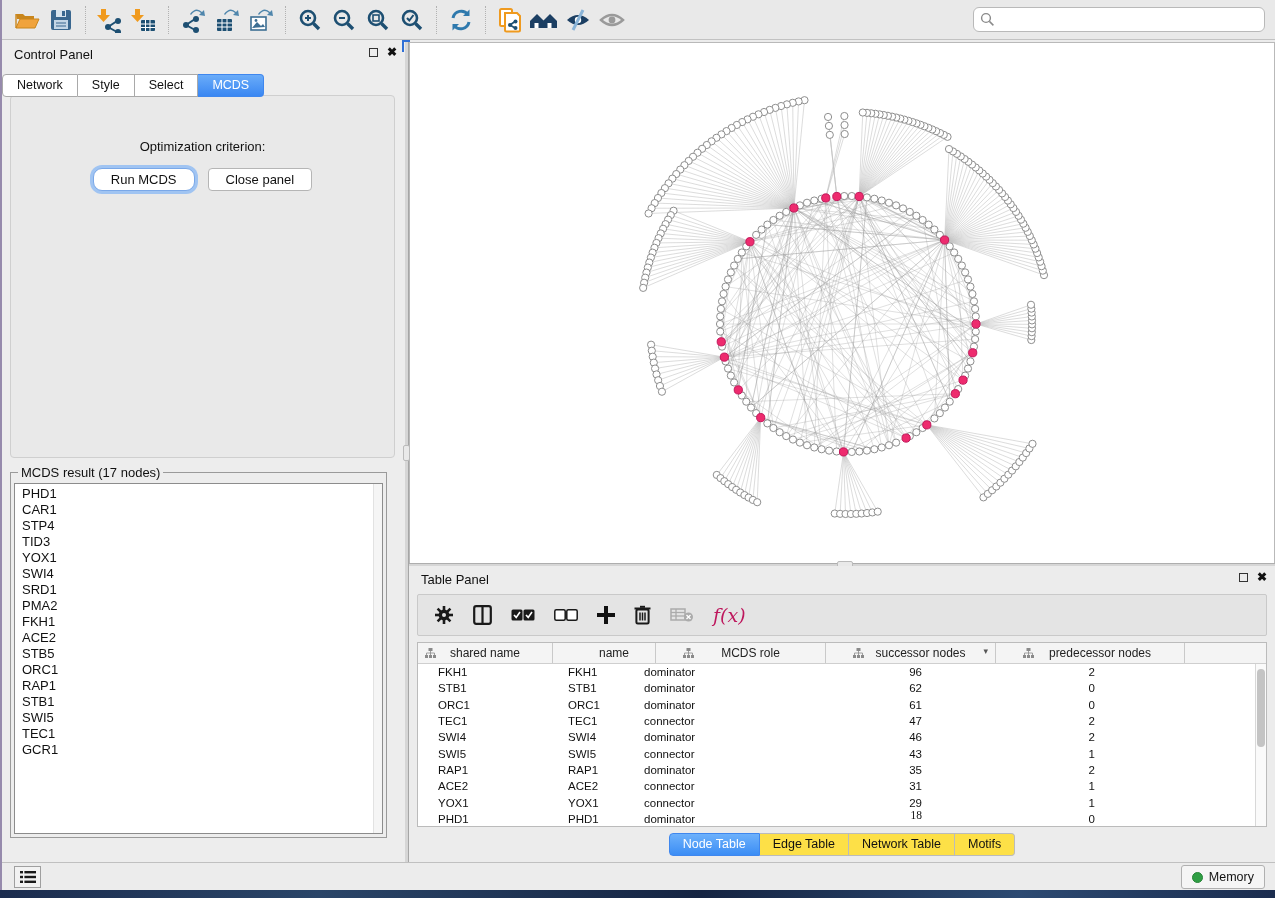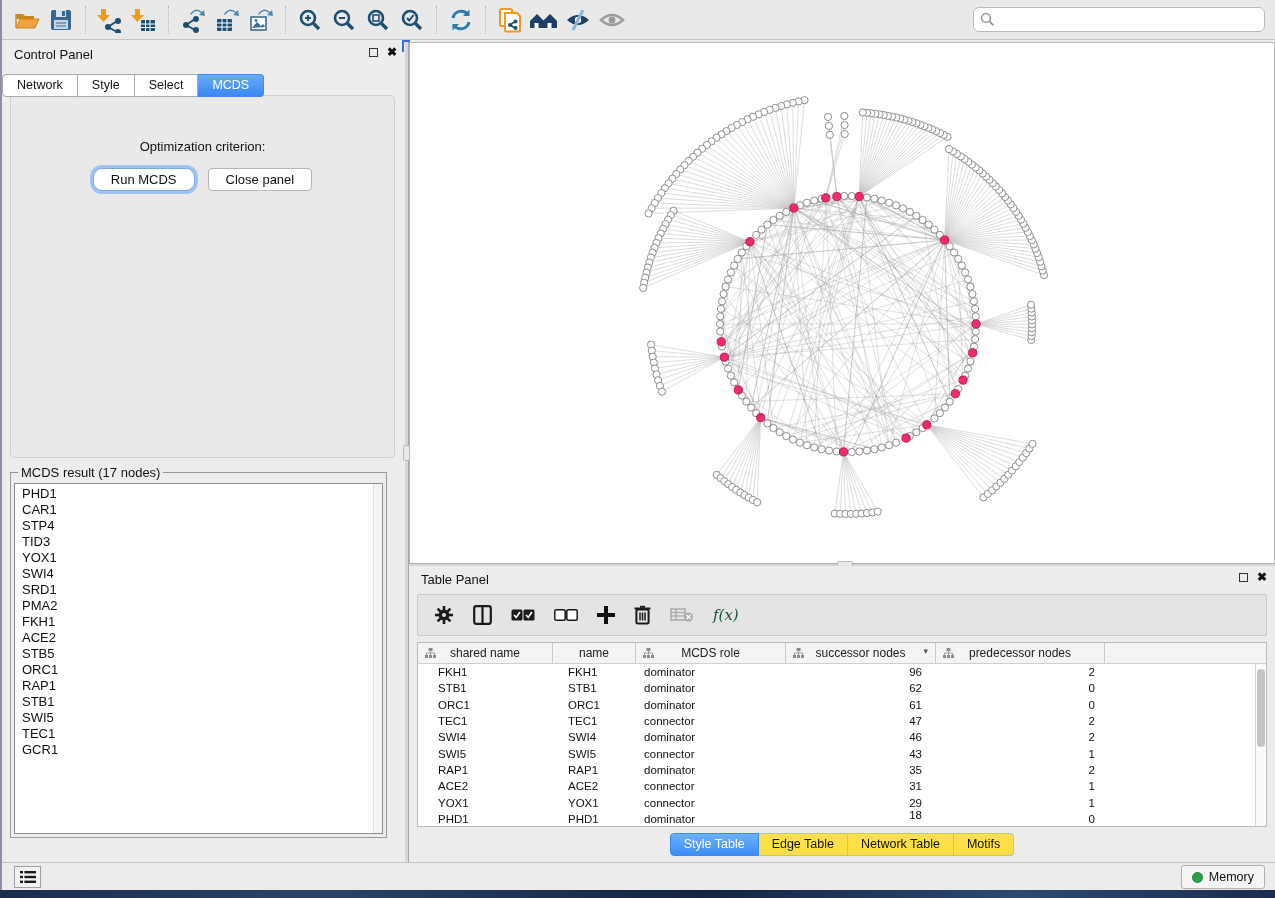--- a/index.html
+++ b/index.html
@@ -72,23 +72,23 @@
 
   .splitter-h{position:absolute;left:0;right:0;top:523px;height:3px;background:#d6d6d6;border-top:1px solid #aeaeae;}
   .h-grip{position:absolute;left:428px;top:-3px;width:16px;height:7px;background:#e9e9e9;border:1px solid #bbb;border-radius:2px;}
 
   
   .table-panel{position:absolute;left:0;right:0;top:526px;bottom:0;background:#ececec;}
   .tp-title{position:absolute;left:12px;top:6px;font-size:13px;color:#111;}
   .tp-toolbar{position:absolute;left:8px;right:8px;top:28px;height:42px;background:#e4e4e4;
     border:1px solid #c9c9c9;border-radius:2px;display:flex;align-items:center;gap:19px;padding-left:16px;}
   .tp-tool{display:flex;align-items:center;justify-content:center;height:26px;}
-  .fx{font-family:"DejaVu Serif",serif;font-style:italic;font-size:15px;color:#14532d;}
+  .fx{font-family:"DejaVu Serif",serif;font-style:italic;font-size:19px;color:#be185d;}
   .tbl{position:absolute;left:8px;right:8px;top:76px;height:185px;background:#fff;border:1px solid #bbb;}
-  .tbl-header{display:flex;height:21px;background:#f4f4f4;border-bottom:1px solid #cfcfcf;}
+  .tbl-header{display:flex;height:21px;background:#f4f4f4;border-bottom:1px solid #cfcfcf;gap:20px;}
   .th{position:relative;border-right:1px solid #c9c9c9;display:flex;align-items:center;justify-content:center;
       font-size:12px;color:#222;flex:0 0 auto;}
   .th .h-icon{position:absolute;left:7px;top:5px;}
   .th .sort{position:absolute;right:7px;top:3px;font-size:9px;color:#555;}
   .th.filler{flex:1 1 auto;border-right:none;}
   .tbl-body{position:absolute;left:0;right:11px;top:21px;bottom:0;overflow:hidden;}
   .tr{display:flex;height:16.3px;align-items:center;}
   .td{font-size:11.5px;color:#111;flex:0 0 auto;white-space:nowrap;overflow:hidden;}
   .td.num{text-align:right;}
   .tbl-scroll{position:absolute;right:0;top:21px;bottom:0;width:11px;background:#fafafa;border-left:1px solid #d8d8d8;}
@@ -1177,31 +1177,31 @@
                 <div class="td" style="width: 135px; padding: 0px 0px 0px 20px;">YOX1</div>
                 <div class="td" style="width: 83px; padding: 0px 0px 0px 15px;">YOX1</div>
                 <div class="td" style="width: 150px; padding: 0px 0px 0px 8px;">connector</div>
                 <div class="td num" style="width: 150px; padding: 0px 14px 0px 0px;">29</div>
                 <div class="td num" style="width: 169px; padding: 0px 10px 0px 0px;">1</div>
               </div>
               <div class="tr">
                 <div class="td" style="width: 135px; padding: 0px 0px 0px 20px;">PHD1</div>
                 <div class="td" style="width: 83px; padding: 0px 0px 0px 15px;">PHD1</div>
                 <div class="td" style="width: 150px; padding: 0px 0px 0px 8px;">dominator</div>
-                <div class="td num" style="width: 150px; padding: 0px 14px 8px 0px;">18</div>
+                <div class="td num" style="width: 150px; padding: 0px 14px 8px 0px; font-family: Liberation Serif, serif;">18</div>
                 <div class="td num" style="width: 169px; padding: 0px 10px 0px 0px;">0</div>
               </div>
             </div>
           <div class="tbl-scroll">
               <div class="tbl-thumb"></div>
             </div>
         </div>
 
         <div class="tp-tabs" id="tp-tabs">
-            <span class="tp-tab active">Style Table</span>
+            <span class="tp-tab active">Node Table</span>
             <span class="tp-tab">Edge Table</span>
             <span class="tp-tab">Network Table</span>
             <span class="tp-tab">Motifs</span>
           </div>
       </div>
     </div>
 
     <div class="statusbar">
       <div class="list-btn">
         <svg width="16" height="14" viewBox="0 0 16 14">

